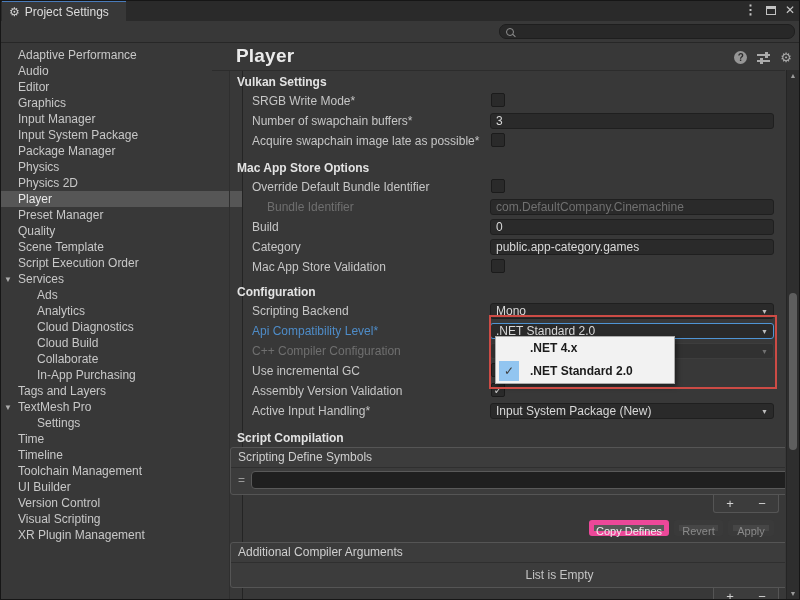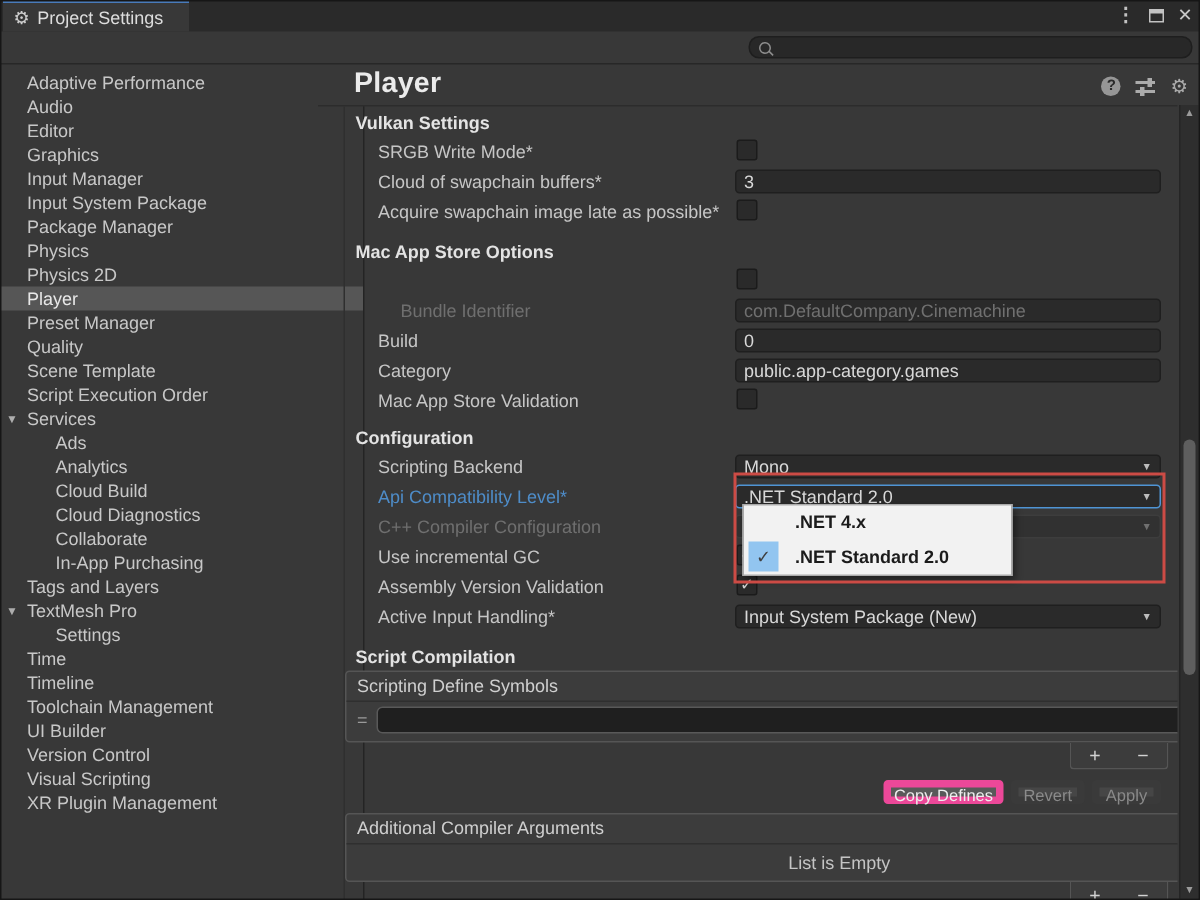--- a/index.html
+++ b/index.html
@@ -145,22 +145,22 @@
       <div class="side-item"><span>Physics</span></div>
       <div class="side-item"><span>Physics 2D</span></div>
       <div class="side-item selected"><span>Player</span></div>
       <div class="side-item"><span>Preset Manager</span></div>
       <div class="side-item"><span>Quality</span></div>
       <div class="side-item"><span>Scene Template</span></div>
       <div class="side-item"><span>Script Execution Order</span></div>
       <div class="side-item"><span class="fold">▼</span><span>Services</span></div>
       <div class="side-item indent1"><span>Ads</span></div>
       <div class="side-item indent1"><span>Analytics</span></div>
+      <div class="side-item indent1"><span>Cloud Diagnostics</span></div>
       <div class="side-item indent1"><span>Cloud Build</span></div>
-      <div class="side-item indent1"><span>Cloud Diagnostics</span></div>
       <div class="side-item indent1"><span>Collaborate</span></div>
       <div class="side-item indent1"><span>In-App Purchasing</span></div>
       <div class="side-item"><span>Tags and Layers</span></div>
       <div class="side-item"><span class="fold">▼</span><span>TextMesh Pro</span></div>
       <div class="side-item indent1"><span>Settings</span></div>
       <div class="side-item"><span>Time</span></div>
       <div class="side-item"><span>Timeline</span></div>
       <div class="side-item"><span>Toolchain Management</span></div>
       <div class="side-item"><span>UI Builder</span></div>
       <div class="side-item"><span>Version Control</span></div>
@@ -188,31 +188,32 @@
 
   <div>
       <div class="sec-row mt2">
         <span class="section-label">Vulkan Settings</span>
       </div>
       <div class="set-row">
         <span class="row-label">SRGB Write Mode*</span>
         <span class="ucheck"></span>
       </div>
       <div class="set-row">
-        <span class="row-label">Cloud of swapchain buffers*</span>
+        <span class="row-label">Number of swapchain buffers*</span>
         <div class="ufield">3</div>
       </div>
       <div class="set-row">
         <span class="row-label">Acquire swapchain image late as possible*</span>
         <span class="ucheck"></span>
       </div>
       <div class="sec-row mt8">
         <span class="section-label">Mac App Store Options</span>
       </div>
       <div class="set-row">
+        <span class="row-label">Override Default Bundle Identifier</span>
         <span class="ucheck"></span>
       </div>
       <div class="set-row">
         <span class="row-label lbl-indent lbl-disabled">Bundle Identifier</span>
         <div class="ufield f-disabled">com.DefaultCompany.Cinemachine</div>
       </div>
       <div class="set-row">
         <span class="row-label">Build</span>
         <div class="ufield">0</div>
       </div>

